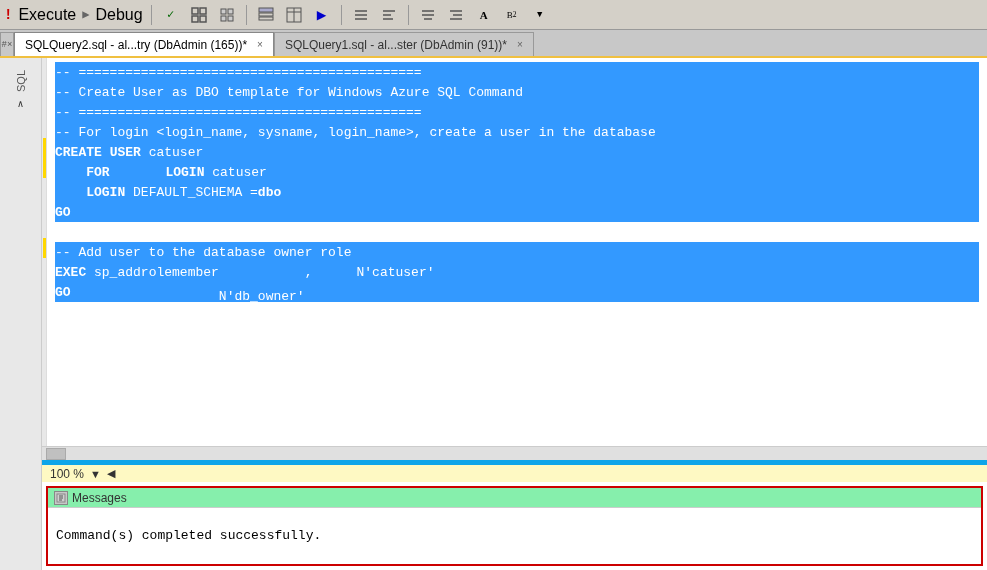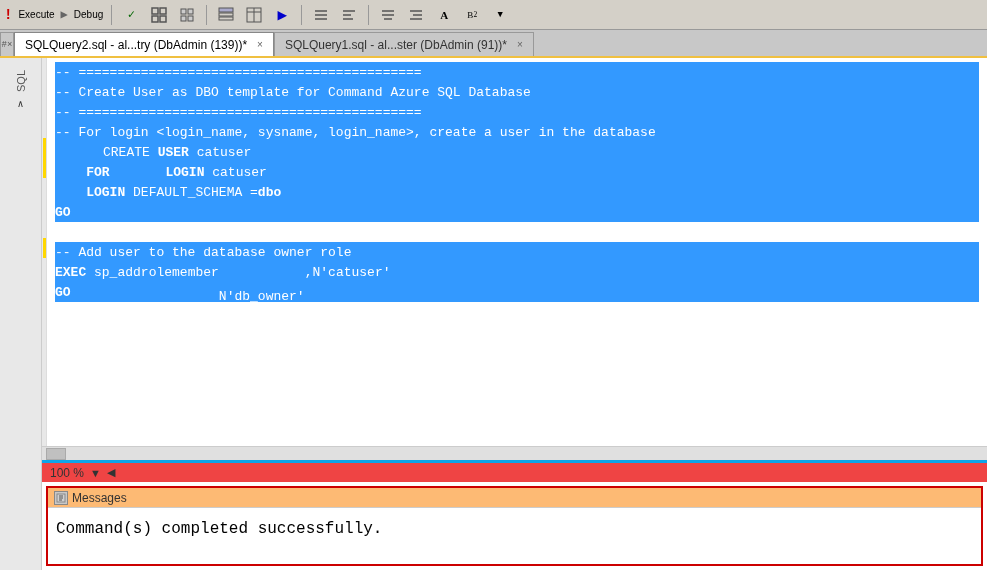--- a/index.html
+++ b/index.html
@@ -18,21 +18,21 @@
       display: flex;
       align-items: center;
       padding: 0 4px;
       gap: 6px;
       border-bottom: 1px solid #999;
     }
     .toolbar-item {
       display: flex;
       align-items: center;
       gap: 3px;
-      font-size: 10px;
+      font-size: 16px;
       font-family: 'Segoe UI', Arial, sans-serif;
       color: #000;
       cursor: pointer;
     }
     .toolbar-sep {
       width: 1px;
       height: 20px;
       background: #999;
       margin: 0 2px;
     }
@@ -142,43 +142,43 @@
       display: flex;
       align-items: center;
       font-size: 13px;
       font-family: 'Consolas', 'Courier New', monospace;
       white-space: nowrap;
     }
 
     
     .status-bar {
       height: 22px;
-      background: #ef4444;
-      border-top: 3px solid #0ea5e9;
+      background: #fef9c3;
+      border-top: 5px solid #0ea5e9;
       display: flex;
       align-items: center;
       padding: 0 8px;
       gap: 6px;
       font-family: 'Segoe UI', Arial, sans-serif;
       font-size: 12px;
       color: #333;
     }
 
     
     .messages-panel {
       height: 80px;
       border: 2px solid #cc0000;
       background: #fff;
       margin: 4px;
       display: flex;
       flex-direction: column;
     }
     .messages-header {
       height: 20px;
-      background: #fdba74;
+      background: #86efac;
       border-bottom: 1px solid #ccc;
       display: flex;
       align-items: center;
       padding: 0 6px;
       gap: 4px;
       font-family: 'Segoe UI', Arial, sans-serif;
       font-size: 12px;
       color: #333;
     }
     .messages-icon {
@@ -186,23 +186,23 @@
       height: 14px;
       background: #c8c8c8;
       border: 1px solid #888;
       display: flex;
       align-items: center;
       justify-content: center;
       font-size: 8px;
     }
     .messages-content {
       flex: 1;
-      padding: 12px 8px;
+      padding: 20px 8px;
       font-family: 'Consolas', 'Courier New', monospace;
-      font-size: 16px;
+      font-size: 13px;
       color: #000;
     }
 
     
     .h-scrollbar {
       height: 14px;
       background: #e0e0e0;
       border-top: 1px solid #ccc;
       display: flex;
       align-items: center;
@@ -295,21 +295,21 @@
   <span class="toolbar-btn" style="font-size:9px;font-family:serif;">B<sub>2</sub></span>
   <span class="toolbar-btn" style="font-size:9px;">▼</span>
 </div>
 
 <div class="tabs-bar">
   <div class="tab-left-pin">
     <span style="font-size:9px;">#</span>
     <span style="font-size:9px;">×</span>
   </div>
   <div class="tab active">
-    <span>SQLQuery2.sql - al...try (DbAdmin (139))*</span>
+    <span>SQLQuery2.sql - al...try (DbAdmin (165))*</span>
     <span class="tab-close">×</span>
   </div>
   <div class="tab">
     <span>SQLQuery1.sql - al...ster (DbAdmin (91))*</span>
     <span class="tab-close">×</span>
   </div>
 </div>
 
 <div class="main-layout">
 
@@ -326,33 +326,33 @@
         <div style="position:absolute;top:180px;left:1px;width:3px;height:20px;background:#ffd700;"></div>
       </div>
 
       <div class="code-area">
 
         <div class="code-line sel">
           <span>-- ============================================</span>
         </div>
 
         <div class="code-line sel">
-          <span>-- Create User as DBO template for Command Azure SQL Database</span>
+          <span>-- Create User as DBO template for Windows Azure SQL Command</span>
         </div>
 
         <div class="code-line sel">
           <span>-- ============================================</span>
         </div>
 
         <div class="code-line sel">
           <span>-- For login &lt;login_name, sysname, login_name&gt;, create a user in the database</span>
         </div>
 
         <div class="code-line sel">
-          <span style="color:#aaddff;font-weight:normal;padding-left:48px;">CREATE</span>
+          <span style="color:#aaddff;font-weight:bold;">CREATE</span>
             <span>&nbsp;</span>
             <span style="color:#aaddff;font-weight:bold;">USER</span>
             <span>&nbsp;catuser</span>
         </div>
 
         <div class="code-line sel">
           <span>&nbsp;&nbsp;&nbsp;&nbsp;</span>
             <span style="color:#aaddff;font-weight:bold;">FOR</span>
             <span>&nbsp;</span>
             <span style="color:#aaddff;font-weight:bold;margin-left:48px;">LOGIN</span>
@@ -376,21 +376,21 @@
 
         <div class="code-line sel">
           <span>-- Add user to the database owner role</span>
         </div>
 
         <div class="code-line sel">
           <span style="color:#aaddff;font-weight:bold;text-align:center;">EXEC</span>
             <span>&nbsp;sp_addrolemember </span>
             <span style="color:#ffccaa;margin-top:48px;">N'db_owner'</span>
             <span>, </span>
-            <span style="color:#ffccaa;">N'catuser'</span>
+            <span style="color:#ffccaa;margin-left:44px;">N'catuser'</span>
         </div>
 
         <div class="code-line sel">
           <span style="color:#aaddff;font-weight:bold;">GO</span>
         </div>
       </div>
     </div>
 
     <div class="h-scrollbar">
       <div style="width:20px;height:12px;background:#c0c0c0;margin-left:4px;border:1px solid #aaa;"></div>

